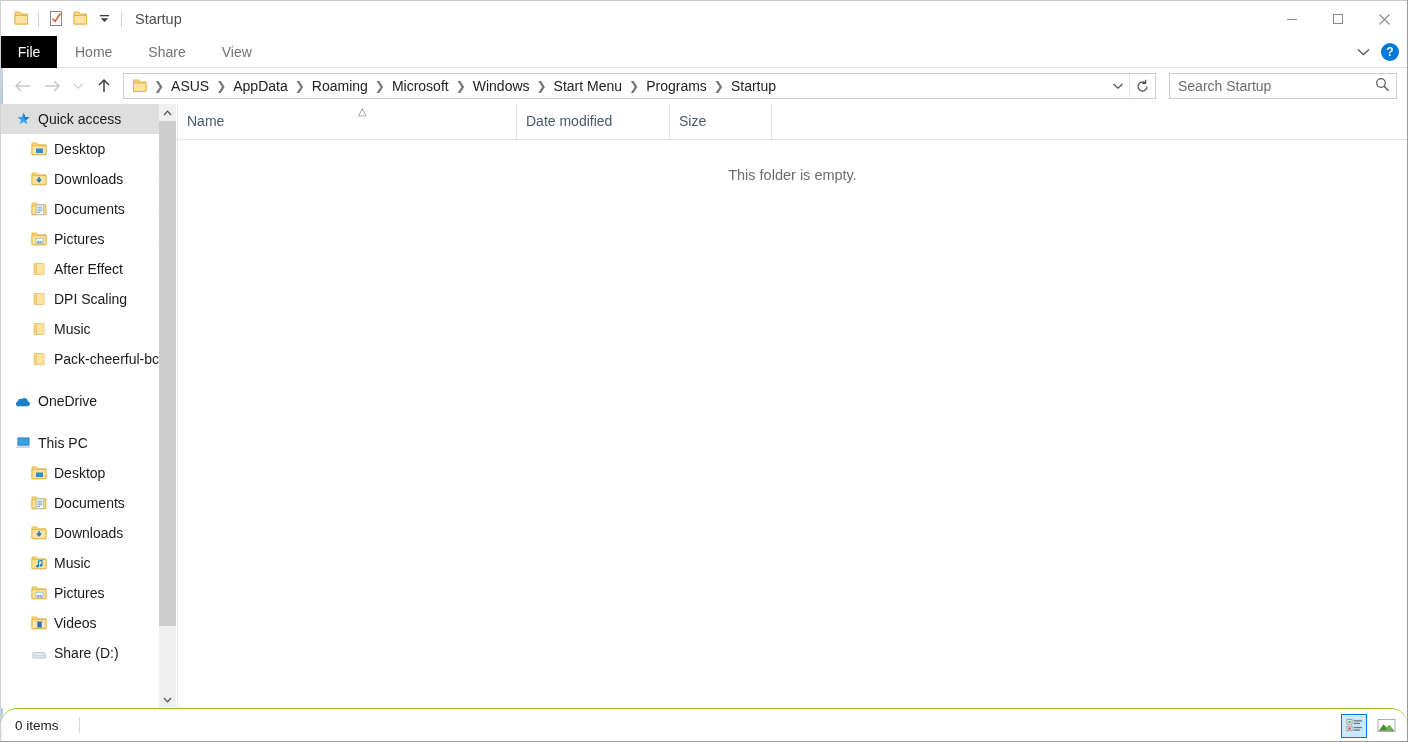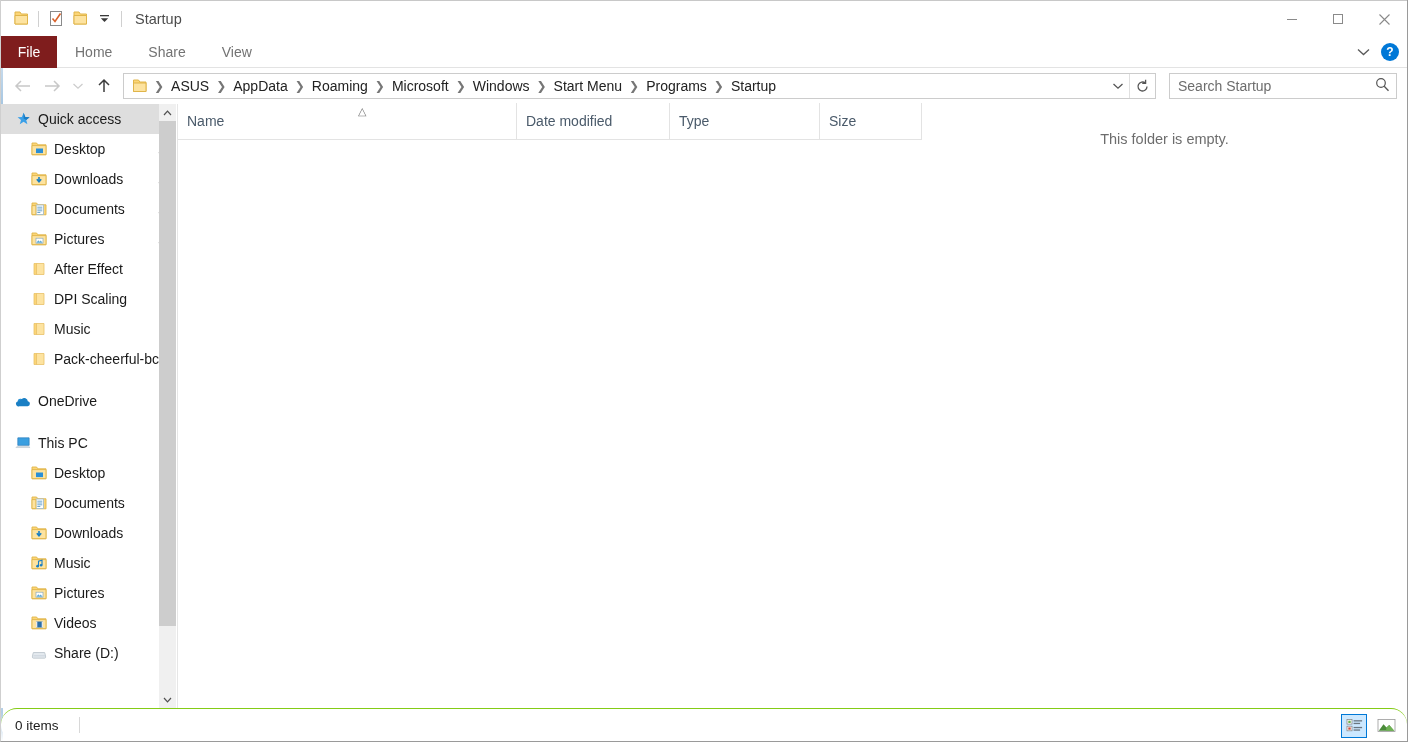--- a/index.html
+++ b/index.html
@@ -53,21 +53,21 @@
     border-bottom: 1px solid #e3e3e3;
     position: relative;
   }
   .tab {
     display: flex; align-items: center; justify-content: center;
     font-size: 14px; color: #737373;
     padding: 0 18px; min-width: 56px;
     height: 32px;
   }
   .tab.file {
-    background: #7f1d1d; color: #ffffff; width: 52px; padding: 0;
+    background: #000000; color: #ffffff; width: 52px; padding: 0;
   }
   .ribbon-right {
     position: absolute; right: 8px; top: 0; height: 32px;
     display: flex; align-items: center; gap: 10px;
   }
   .help-btn {
     width: 18px; height: 18px; border-radius: 50%;
     background: #0078d7; color: #ffffff;
     font-size: 12px; font-weight: bold;
     display: flex; align-items: center; justify-content: center;
@@ -166,21 +166,21 @@
     display: flex; align-items: center; justify-content: center;
     background: #f0f0f0;
   }
   .sb-track { flex: 1 1 auto; width: 17px; position: relative; }
   .sb-thumb {
     position: absolute; left: 0; width: 17px;
     background: #cdcdcd;
   }
   
   .filepane {
-    flex: 1 1 auto; display: flex; flex-direction: row;
+    flex: 1 1 auto; display: flex; flex-direction: column;
     background: #ffffff; min-width: 0;
     border-left: 1px solid #e6e6e6;
   }
   .colheader {
     height: 36px; flex: 0 0 36px;
     display: flex; align-items: flex-end;
     border-bottom: 1px solid #e3e3e3;
     position: relative;
   }
   .col {
@@ -640,23 +640,20 @@
     </div>
 
     <div class="filepane">
       <div class="colheader">
         <div class="col name">
           <span>Name</span>
           <span class="sortmark">△</span>
         </div>
         <div class="col date">
           <span>Date modified</span>
-        </div>
-        <div class="col type">
-          <span>Type</span>
         </div>
         <div class="col size">
           <span>Size</span>
         </div>
       </div>
       <div class="emptymsg">This folder is empty.</div>
     </div>
   </div>
 
   <div class="statusbar">

